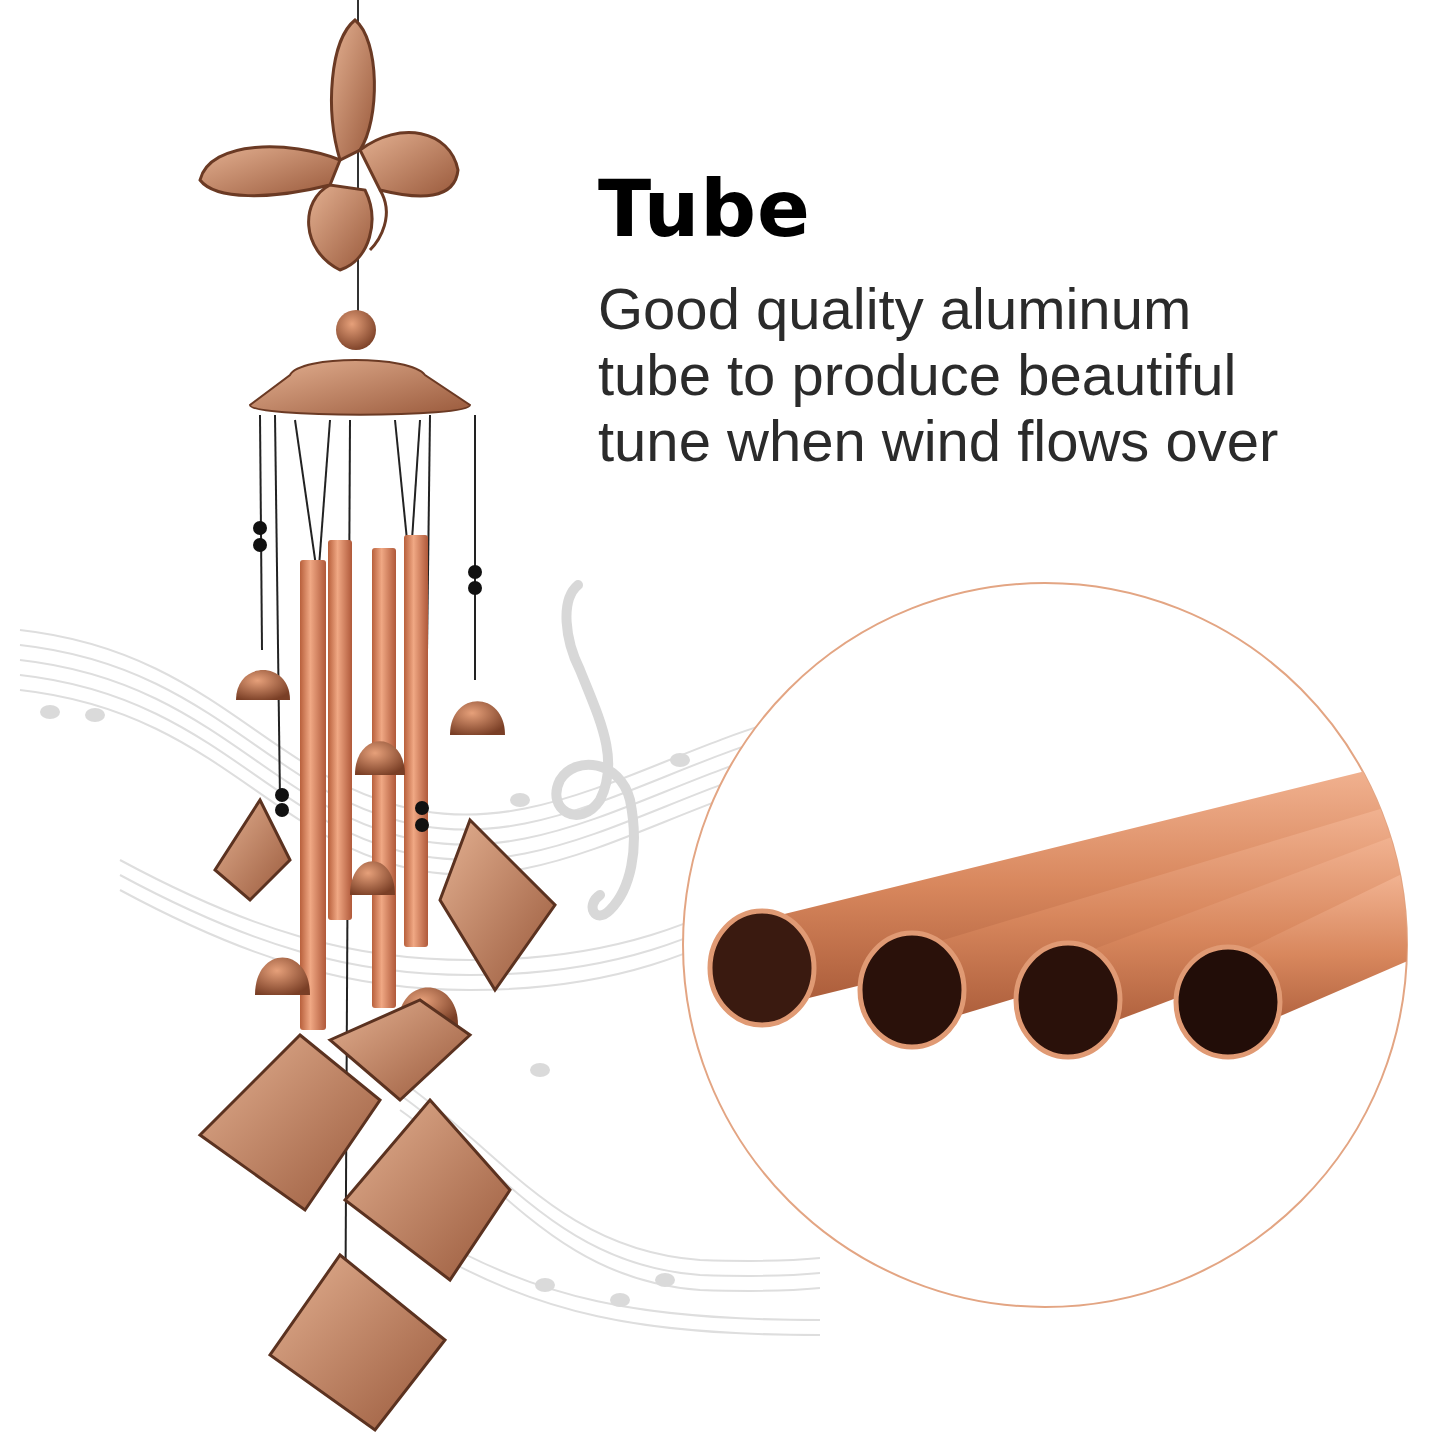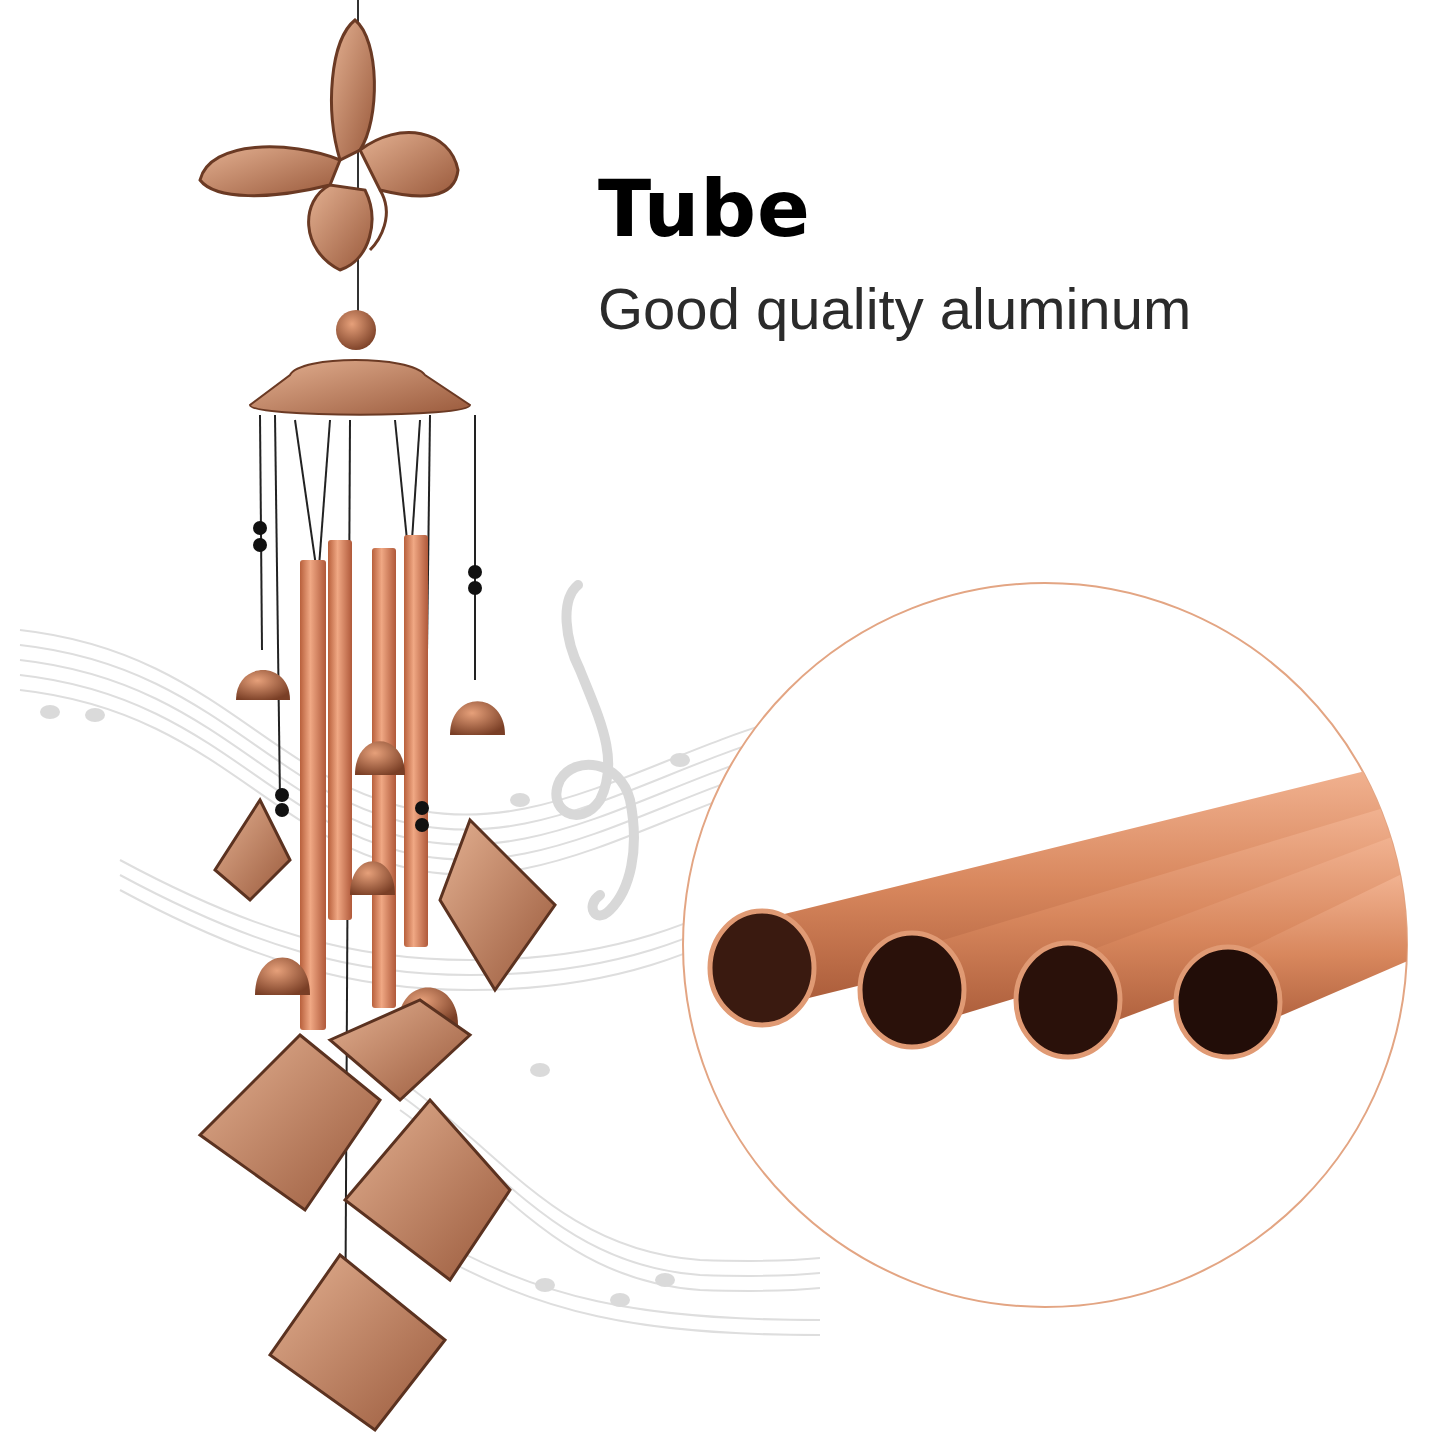--- a/index.html
+++ b/index.html
@@ -141,13 +141,15 @@
     <ellipse cx="762" cy="968" rx="52" ry="57" fill="#3a1a10" stroke="#e09a74" stroke-width="5"></ellipse>
     <ellipse cx="912" cy="990" rx="52" ry="57" fill="#2a110a" stroke="#e09a74" stroke-width="5"></ellipse>
     <ellipse cx="1068" cy="1000" rx="52" ry="57" fill="#2a110a" stroke="#e09a74" stroke-width="5"></ellipse>
     <ellipse cx="1228" cy="1002" rx="52" ry="55" fill="#220d08" stroke="#e09a74" stroke-width="5"></ellipse>
   </g>
 </svg>
 
 <div class="abs title">Tube</div>
 <div class="abs desc">
   <div>Good quality aluminum</div>
+  <div>tube to produce beautiful</div>
+  <div>tune when wind flows over</div>
 </div>
 
 </body></html>

